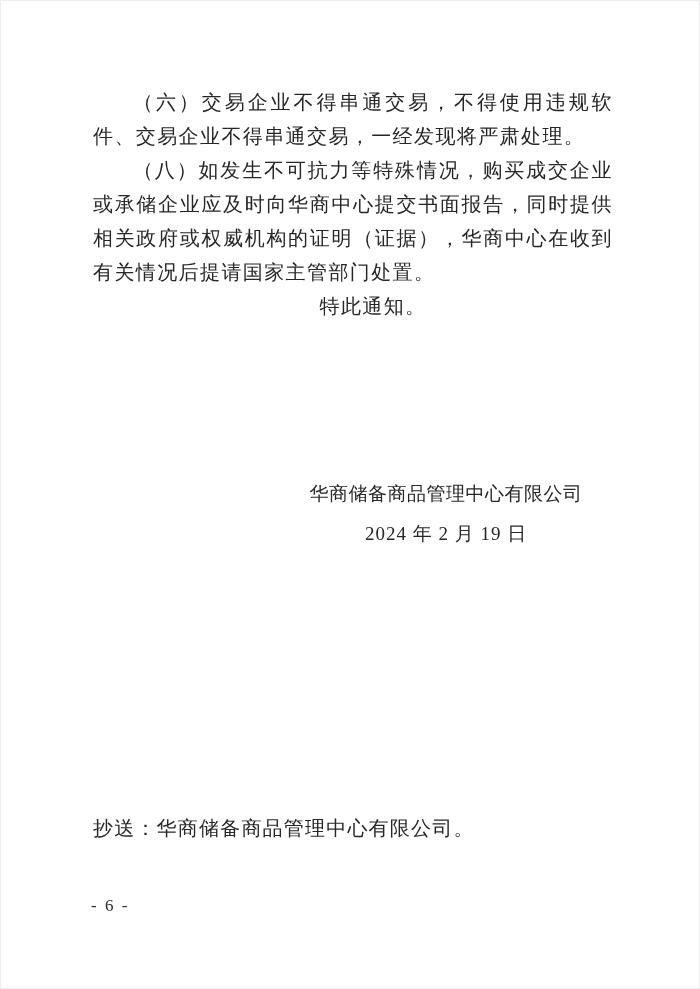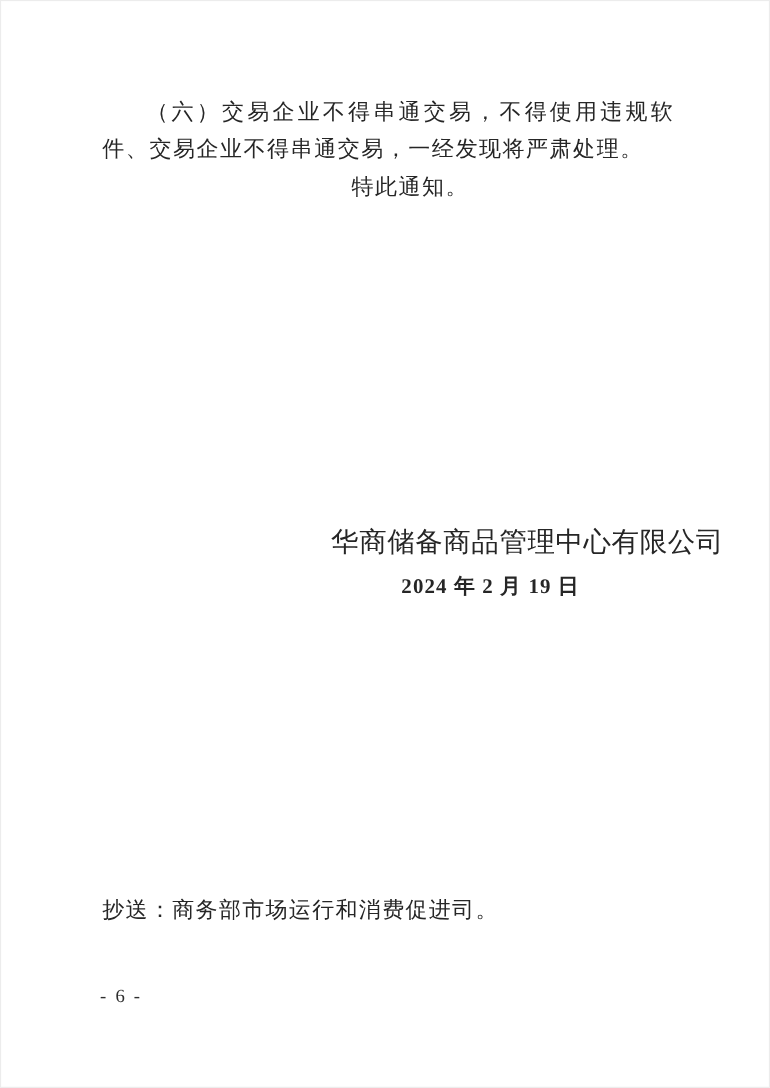--- a/index.html
+++ b/index.html
@@ -42,32 +42,31 @@
     text-align: center;
   }
   .signature {
     position: absolute;
     top: 481px;
     left: 300px;
     width: 290px;
     text-align: center;
   }
   .sig-org {
-    font-size: 25px;
+    font-size: 19px;
     line-height: 24px;
     letter-spacing: 0.5px;
     white-space: nowrap;
   }
   .sig-date {
     margin-top: 16px;
     font-size: 19px;
     line-height: 24px;
     letter-spacing: 1px;
     white-space: nowrap;
-    font-weight: bold;
   }
   .cc-line {
     position: absolute;
     left: 92px;
     top: 814px;
     font-size: 20px;
     line-height: 26px;
     letter-spacing: 1.2px;
     white-space: nowrap;
   }
@@ -81,25 +80,26 @@
     color: #2e2e2e;
   }
 </style>
 </head>
 <body>
 
 <div class="page">
 
   <div class="content">
     <p class="para">（六）交易企业不得串通交易，不得使用违规软件、交易企业不得串通交易，一经发现将严肃处理。</p>
+    <p class="para">（八）如发生不可抗力等特殊情况，购买成交企业或承储企业应及时向华商中心提交书面报告，同时提供相关政府或权威机构的证明（证据），华商中心在收到有关情况后提请国家主管部门处置。</p>
     <p class="closing">特此通知。</p>
   </div>
 
   <div class="signature">
     <div class="sig-org">华商储备商品管理中心有限公司</div>
     <div class="sig-date">2024 年 2 月 19 日</div>
   </div>
 
-  <div class="cc-line">抄送：商务部市场运行和消费促进司。</div>
+  <div class="cc-line">抄送：华商储备商品管理中心有限公司。</div>
 
   <div class="page-number">- 6 -</div>
 
 </div>
 
 </body></html>

